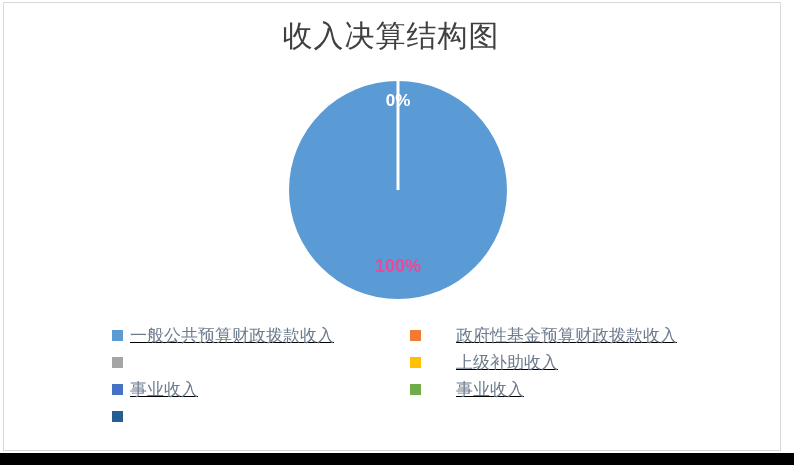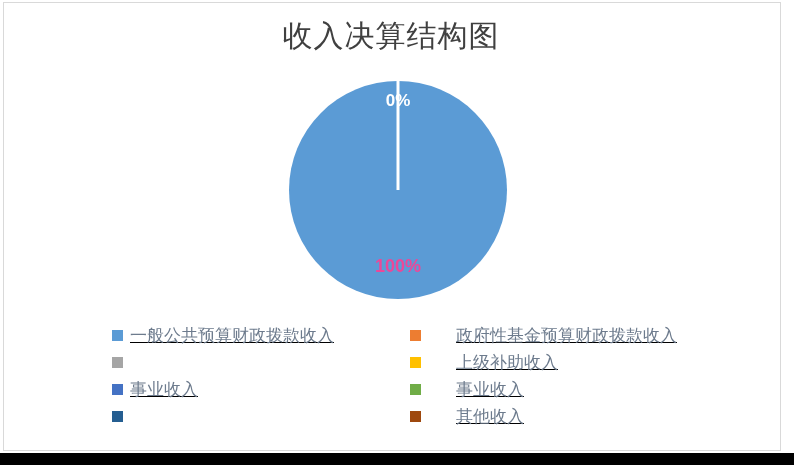--- a/index.html
+++ b/index.html
@@ -194,22 +194,18 @@
       <div class="legend-item legend-col-right">
         <span class="legend-swatch" style="background: rgb(112, 173, 71);"></span>
         <span class="legend-label">事业收入</span>
       </div>
     </div>
 
     <div class="legend-row">
       <div class="legend-item legend-col-left">
         <span class="legend-swatch" style="background: rgb(37, 94, 145);"></span>
       </div>
-      <div class="legend-item legend-col-right">
-        <span class="legend-swatch" style="background: rgb(158, 72, 14);"></span>
-        <span class="legend-label">其他收入</span>
-      </div>
     </div>
 
   </div>
 </div>
 
 <div id="black-bar"></div>
 
 </body></html>

